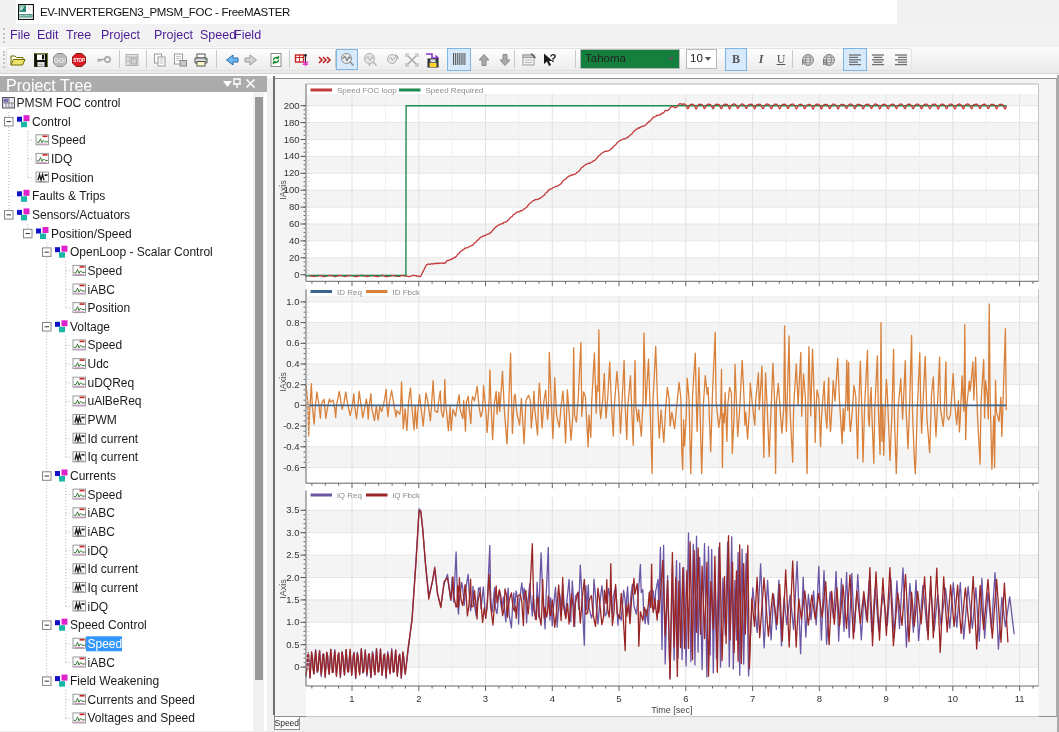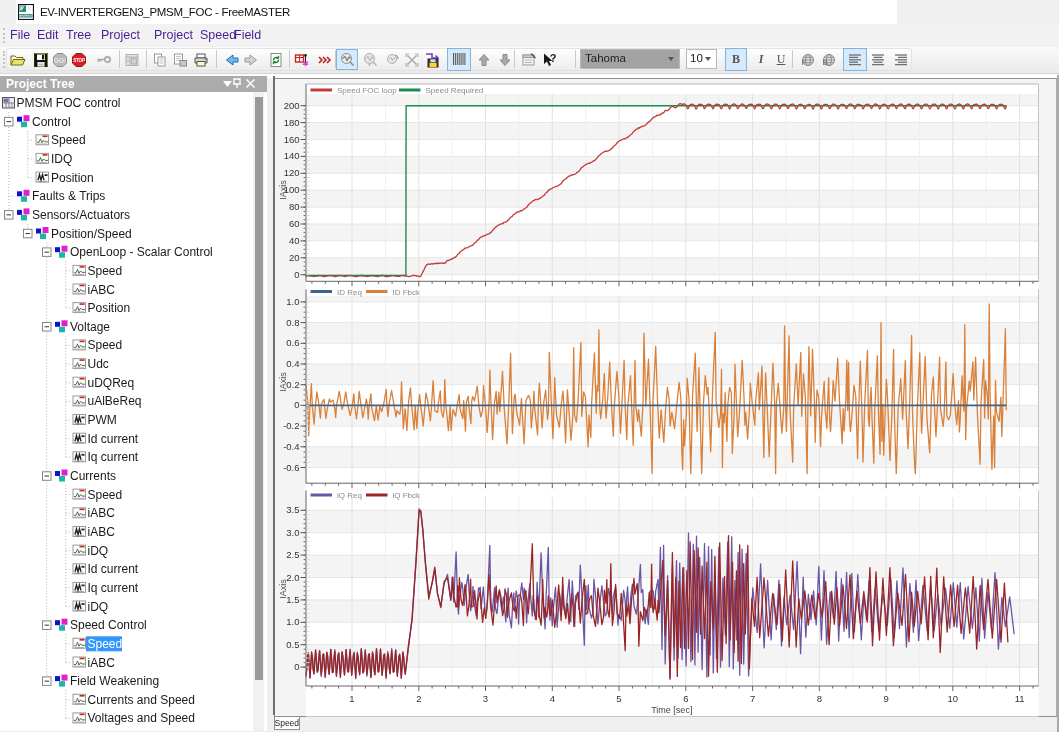--- a/index.html
+++ b/index.html
@@ -5,28 +5,28 @@
 html,body { width:1059px; height:732px; overflow:hidden; font-family:"Liberation Sans", sans-serif; }
 #app { position:relative; width:1059px; height:732px; background:#f0f0f0; }
 #titlebar { position:absolute; left:0; top:0; width:881px; height:24px; background:#ffffff;margin-left:16px; }
 #titlebar .txt { position:absolute; left:24px; top:6px; font-size:11.5px; letter-spacing:-0.3px; color:#111; }
 #menubar { position:absolute; left:0; top:24px; width:1059px; height:23px; background:#f2f2f2; }
 #menubar span { position:absolute; top:4px; font-size:12.5px; color:#4c1d95; }
 #toolbar { position:absolute; left:0; top:47px; width:1059px; height:26.5px; background:linear-gradient(#fbfbfb,#e9e9e9); border-bottom:1px solid #d6d6d6; }
 #tbgroup { position:absolute; left:6px; top:1px; width:906px; height:23px; background:linear-gradient(#fefefe,#ececec); border:1px solid #e2e2e2; border-radius:3px; }
 .vsep { position:absolute; top:50px; width:1px; height:18px; background:#c9c9c9; }
 #treeheader { position:absolute; left:0; top:75.5px; width:267px; height:16px; background:#ababab; }
-#treeheader .t { position:absolute; left:6px; top:1.5px; font-size:12px; color:#fff;font-weight:bold; }
+#treeheader .t { position:absolute; left:6px; top:1.5px; font-size:16px; color:#fff; }
 #treepanel { position:absolute; left:0; top:91.5px; width:267px; height:640.5px; background:#fff; }
 #scrolltrack { position:absolute; left:253px; top:91.5px; width:11px; height:640.5px; background:#f1f1f1; }
 #scrollthumb { position:absolute; left:254.5px; top:97px; width:8px; height:583px; background:#999999; }
 #chartpanel { position:absolute; left:273.5px; top:78px; width:783px; height:638.5px; background:#f4f4f4; border:1px solid #8f8f8f; border-right:1px solid #adadad; }
 #righedge { position:absolute; left:1057px; top:75px; width:2px; height:657px; background:#a9a9a9; }
 #speedtab { position:absolute; left:273.5px; top:716.5px; width:26px; height:13.5px; background:#fff; border:1px solid #8f8f8f; border-top:none; font-size:8.5px; color:#222; text-align:center; line-height:12.5px; }
-#combo1 { position:absolute; left:580px; top:49px; width:100px; height:20px; background:#a3a3a3; border:1px solid #b9b9b9; font-size:11.5px; color:#222; padding:2px 4px; }
+#combo1 { position:absolute; left:580px; top:49px; width:100px; height:20px; background:#15803d; border:1px solid #b9b9b9; font-size:11.5px; color:#222; padding:2px 4px; }
 #combo2 { position:absolute; left:686px; top:49px; width:31px; height:20px; background:#fff; border:1px solid #b9b9b9; font-size:11.5px; color:#222; padding:2px 3px; overflow:hidden; }
 .carr { position:absolute; top:57px; width:0; height:0; border-left:3.5px solid transparent; border-right:3.5px solid transparent; border-top:4px solid #555; }
 .fbtn { position:absolute; top:48px; width:22px; height:23px; font-size:12px; color:#555; text-align:center; line-height:22px; }
 .hl { background:#d6eafc; border:1px solid #7fb5e3; line-height:20px; }
 </style></head>
 <body>
 <div id="app">
   <div style="position:absolute;left:0;top:73.5px;width:1059px;height:4.5px;background:#fcfcfc"></div>
   <div id="titlebar">
     <svg style="position:absolute;left:2px;top:4px" width="16" height="16" viewBox="0 0 16 16">

